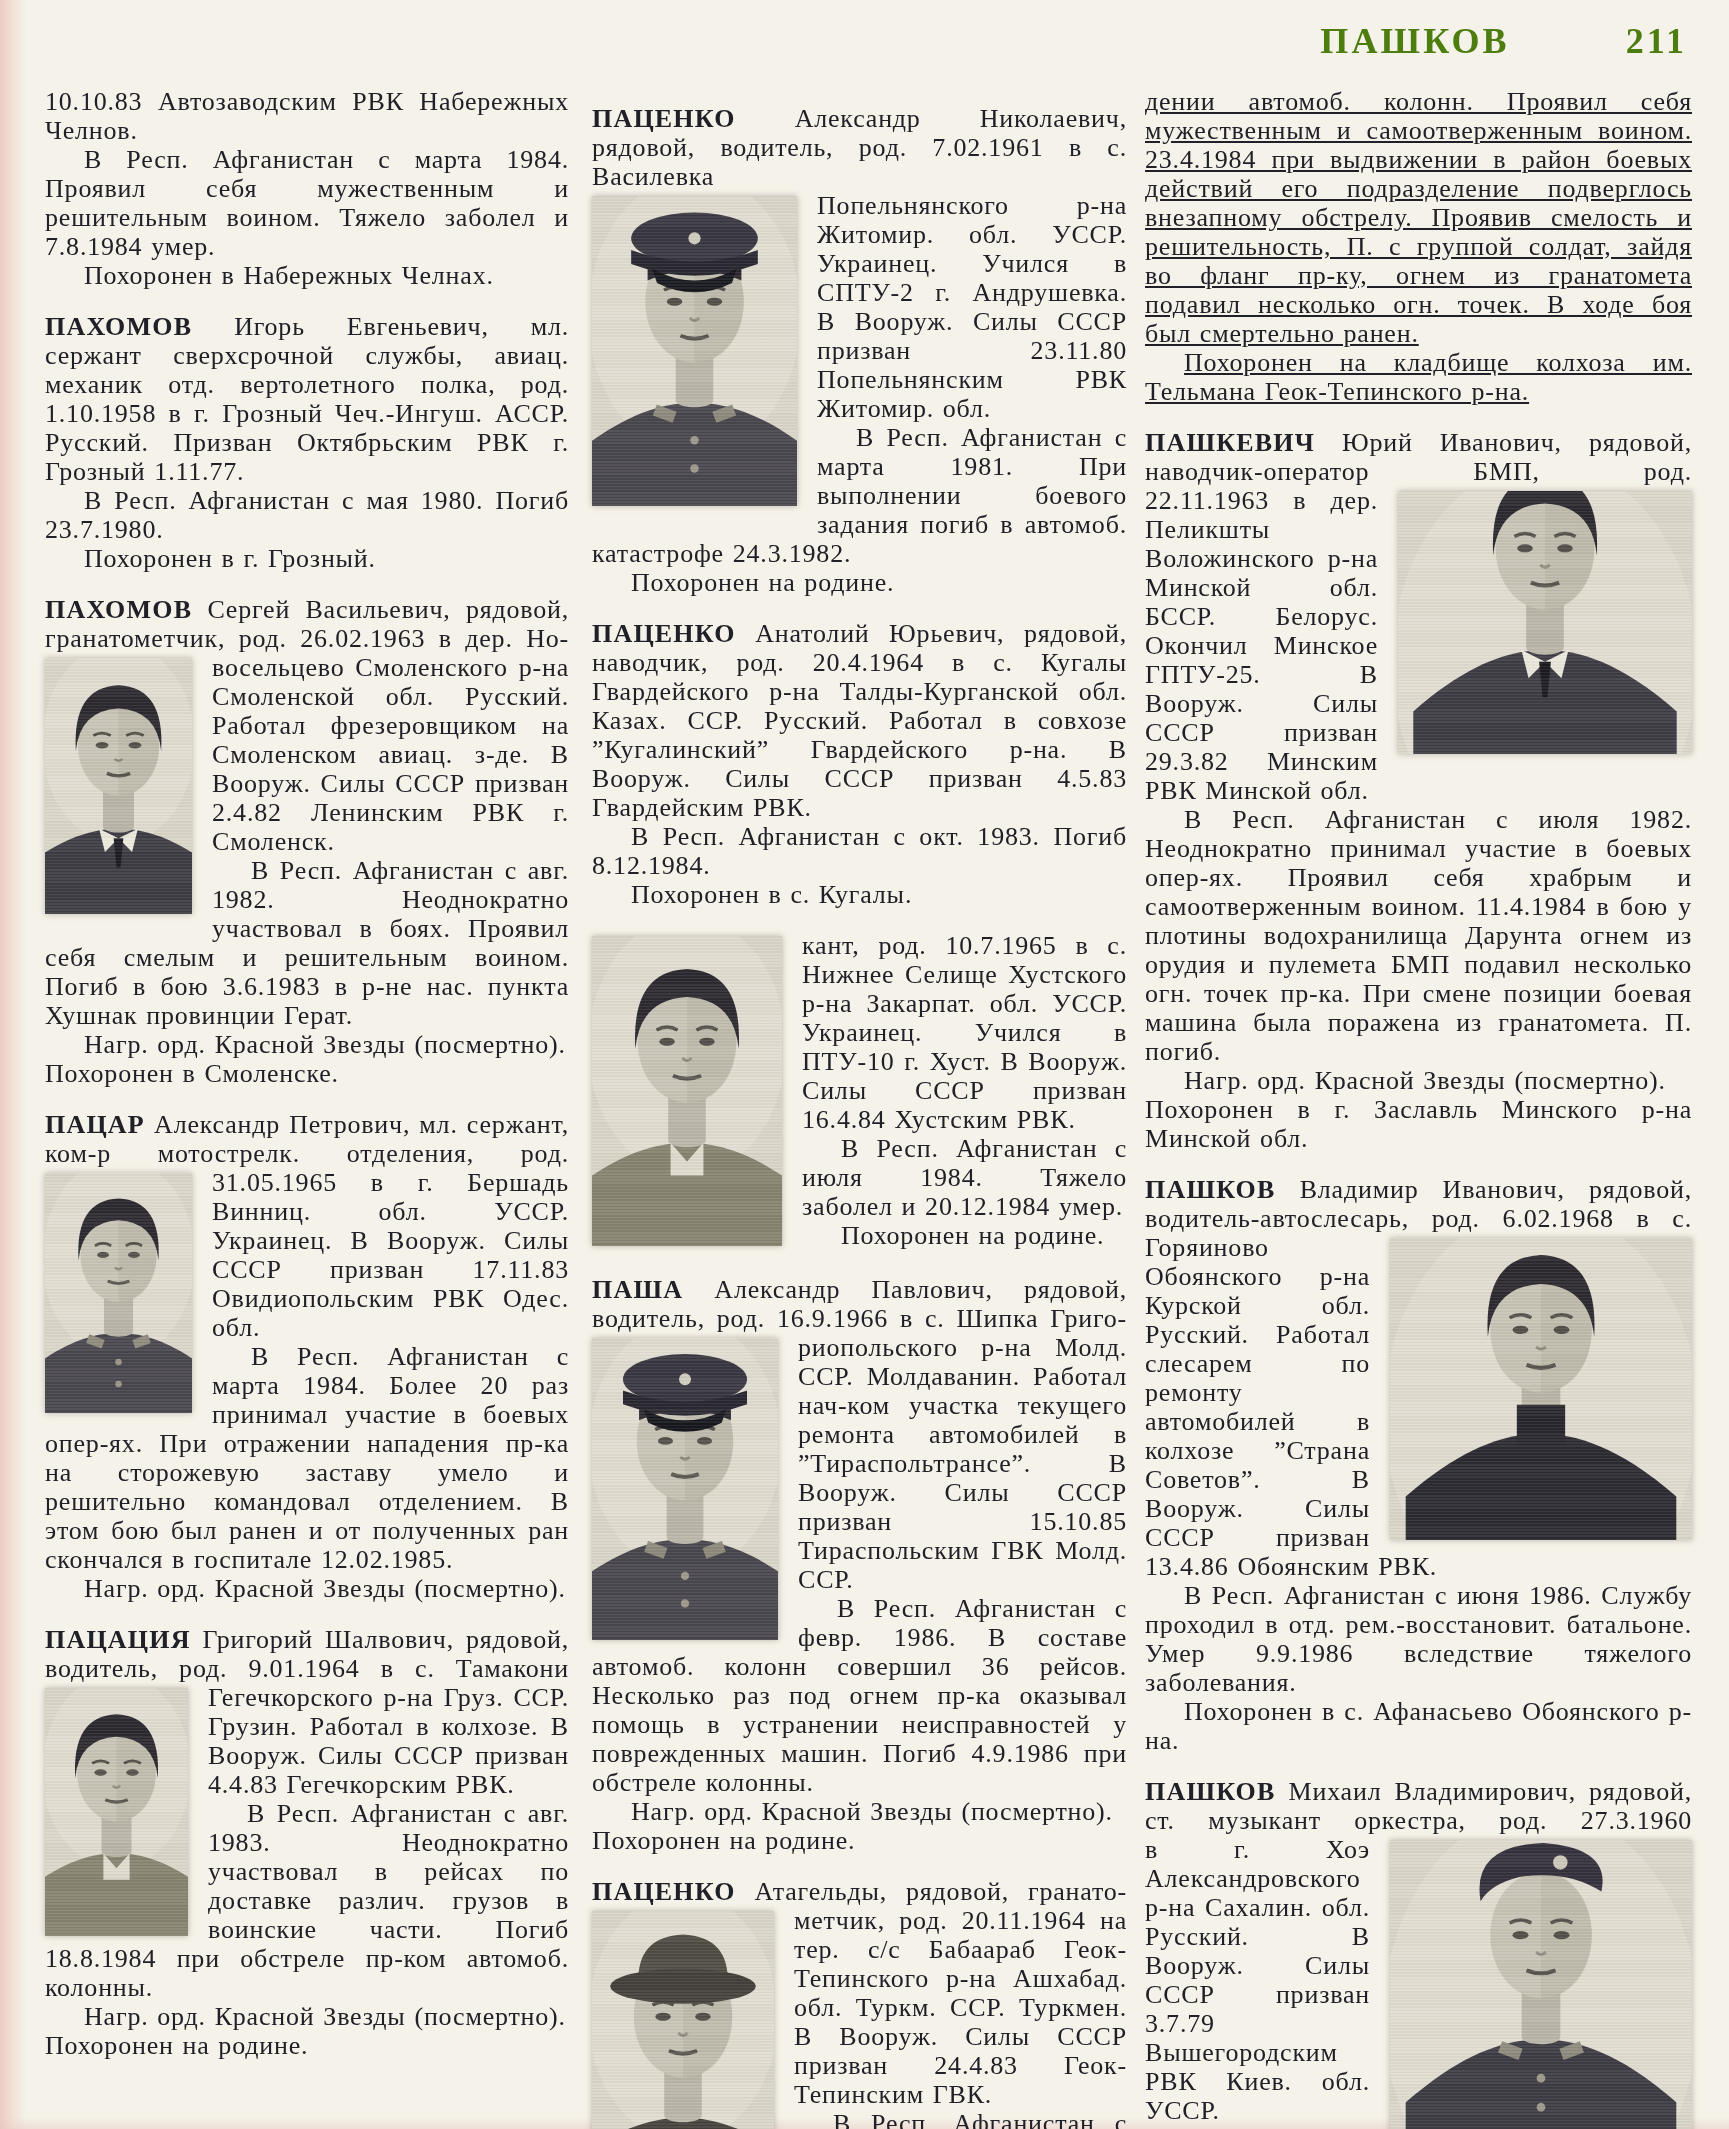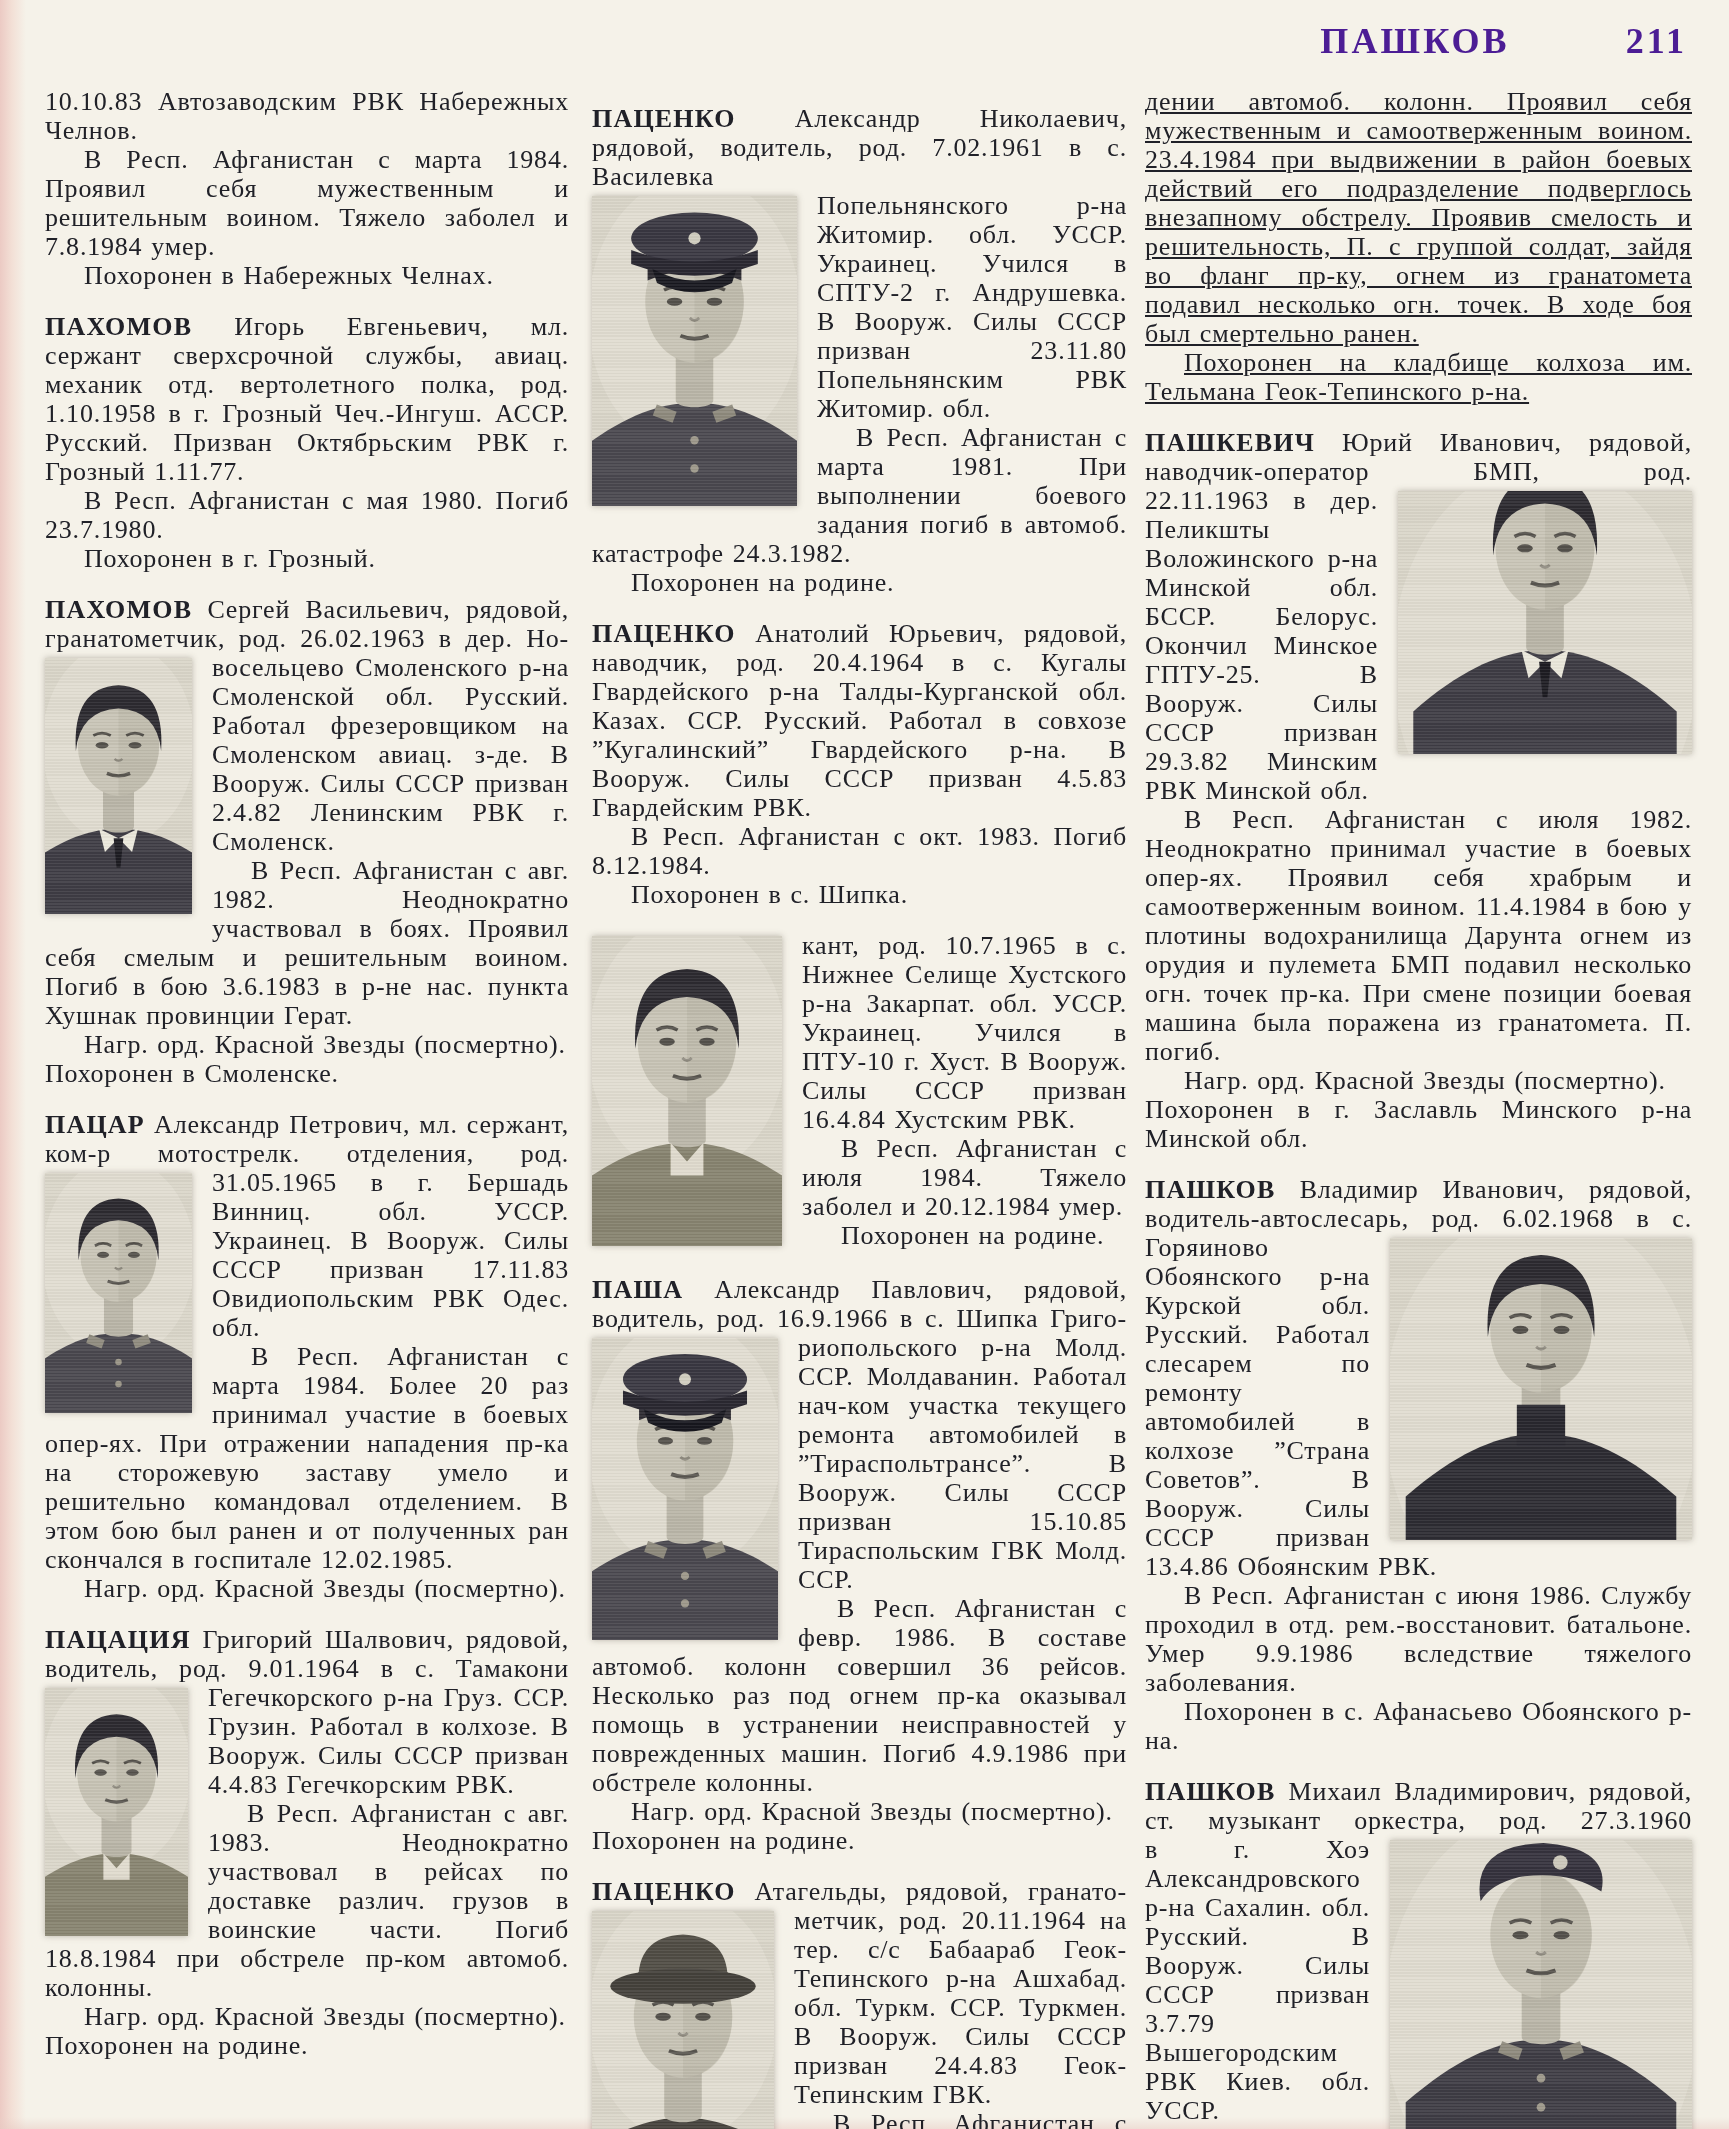--- a/index.html
+++ b/index.html
@@ -7,21 +7,21 @@
     position:relative; width:1729px; height:2129px; overflow:hidden;
     background:#f5f2e9; color:#202128;
     font-family:"Liberation Serif","DejaVu Serif",serif;
   }
   .edge-left{position:absolute;left:0;top:0;width:26px;height:100%;
     background:linear-gradient(90deg,#eac3bd 0%,#f2dcd2 45%,rgba(245,242,233,0) 100%);opacity:.85;}
   .edge-bottom{position:absolute;left:0;bottom:0;width:100%;height:12.4px;
     background:linear-gradient(0deg,#e7cac3,rgba(245,242,233,0));opacity:.5;}
   .running-head{
     position:absolute;top:20px;left:0;right:42px;text-align:right;
-    font-weight:bold;font-size:36px;letter-spacing:3.1px;color:#4c1d95;
+    font-weight:bold;font-size:36px;letter-spacing:3.1px;color:#4d7c0f;
   }
   .running-head .title{margin-right:116px;}
   .column{position:absolute;top:87px;}
   .col1{left:45px;width:524px;}
   .col2{left:592px;width:535px;margin-top:17px;}
   .col3{left:1145px;width:547px;}
   .col2 > :first-child{margin-top:20px;}
   .col3 > :first-child{margin-top:12.4px;text-decoration:underline;}
   .para{
     margin:0;text-align:justify;font-size:26px;line-height:29px;
@@ -188,21 +188,21 @@
           </div>
           <p class="para">Попельнянского р-на Житомир. обл. УССР. Украинец. Учился в СПТУ-2 г. Андрушевка. В Вооруж. Силы СССР призван 23.11.80 Попельнянским РВК Житомир. обл.</p>
           <p class="para indent">В Респ. Афганистан с марта 1981. При выполнении боевого задания погиб в автомоб. катастрофе 24.3.1982.</p>
           <p class="para indent">Похоронен на родине.</p>
         </div>
       </div>
       <div class="entry">
         <p class="para lead"><b>ПАЦЕНКО</b><span> Анатолий Юрьевич, рядовой, наводчик, род. 20.4.1964 в с. Кугалы Гвардейского р-на Талды-Курганской обл. Казах. ССР. Русский. Работал в совхозе ”Кугалинский” Гвардейского р-на. В Вооруж. Силы СССР призван 4.5.83 Гвардейским РВК.</span></p>
         <div class="entry-body">
           <p class="para indent">В Респ. Афганистан с окт. 1983. Погиб 8.12.1984.</p>
-          <p class="para indent">Похоронен в с. Шипка.</p>
+          <p class="para indent">Похоронен в с. Кугалы.</p>
         </div>
       </div>
       <div class="entry">
         <div class="entry-body">
           <div class="photo left" style="width: 190px; height: 310px;">
             <svg viewBox="0 0 100 163" preserveAspectRatio="none" xmlns="http://www.w3.org/2000/svg">
               <rect x="-40" y="-40" width="180" height="343" fill="#d8d4c8"></rect>
               <ellipse cx="50" cy="58" rx="52" ry="68" fill="#e2deD2" opacity=".75"></ellipse>
               <g transform="translate(50 163) scale(1.2348484848484849) translate(-50 -132)">
                 <path d="M-6,136 L-6,114 C18,93 36,88 50,88 C64,88 82,93 106,114 L106,136 Z" fill="#87836f"></path>

